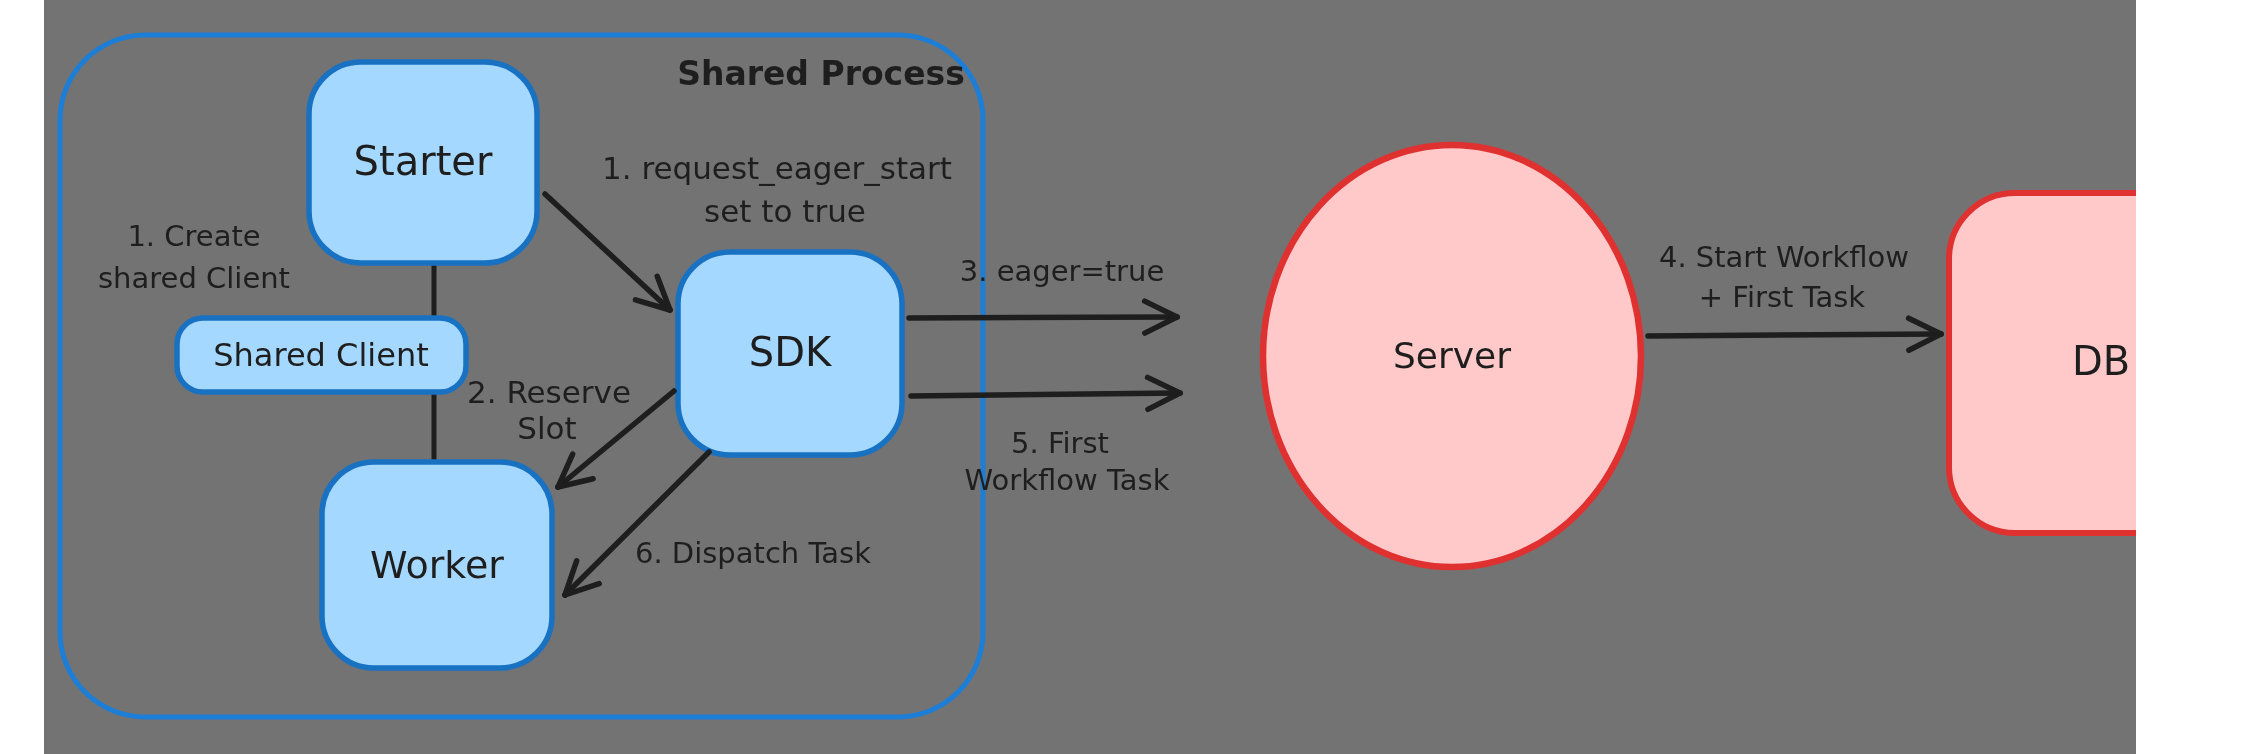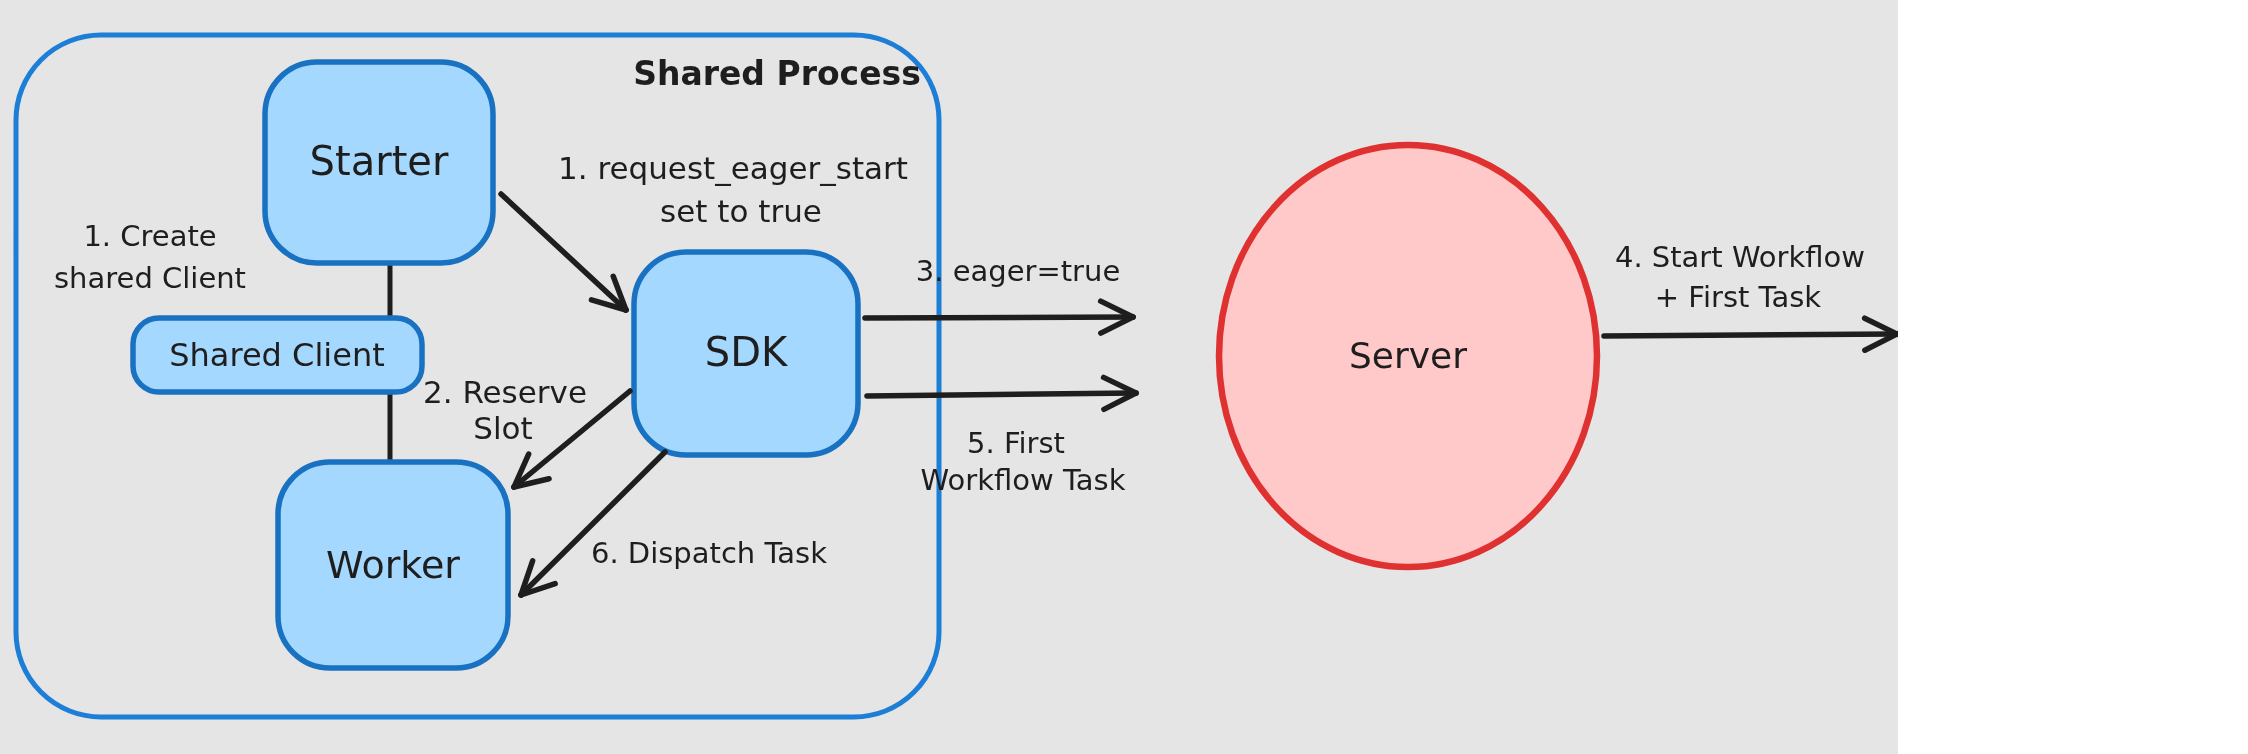--- a/index.html
+++ b/index.html
@@ -1,16 +1,16 @@
 <!DOCTYPE html>
 <html><head>
 <meta charset="utf-8">
 <style>
   html,body{margin:0;padding:0;background:#ffffff;}
-  .stage{position:relative;width:1898px;height:754px;background:#e5e5e5;overflow:hidden;}
+  .stage{position:relative;width:2092px;height:754px;background:#737373;overflow:hidden;margin-left:44px;}
   svg{position:absolute;left:0;top:0;}
   text{
     font-family:"DejaVu Sans","Liberation Sans",sans-serif;
     fill:#1e1e1e;
     text-anchor:middle;
     dominant-baseline:middle;
     font-weight:500;
   }
   .t30{font-size:29px;}
   .t32{font-size:31px;}

